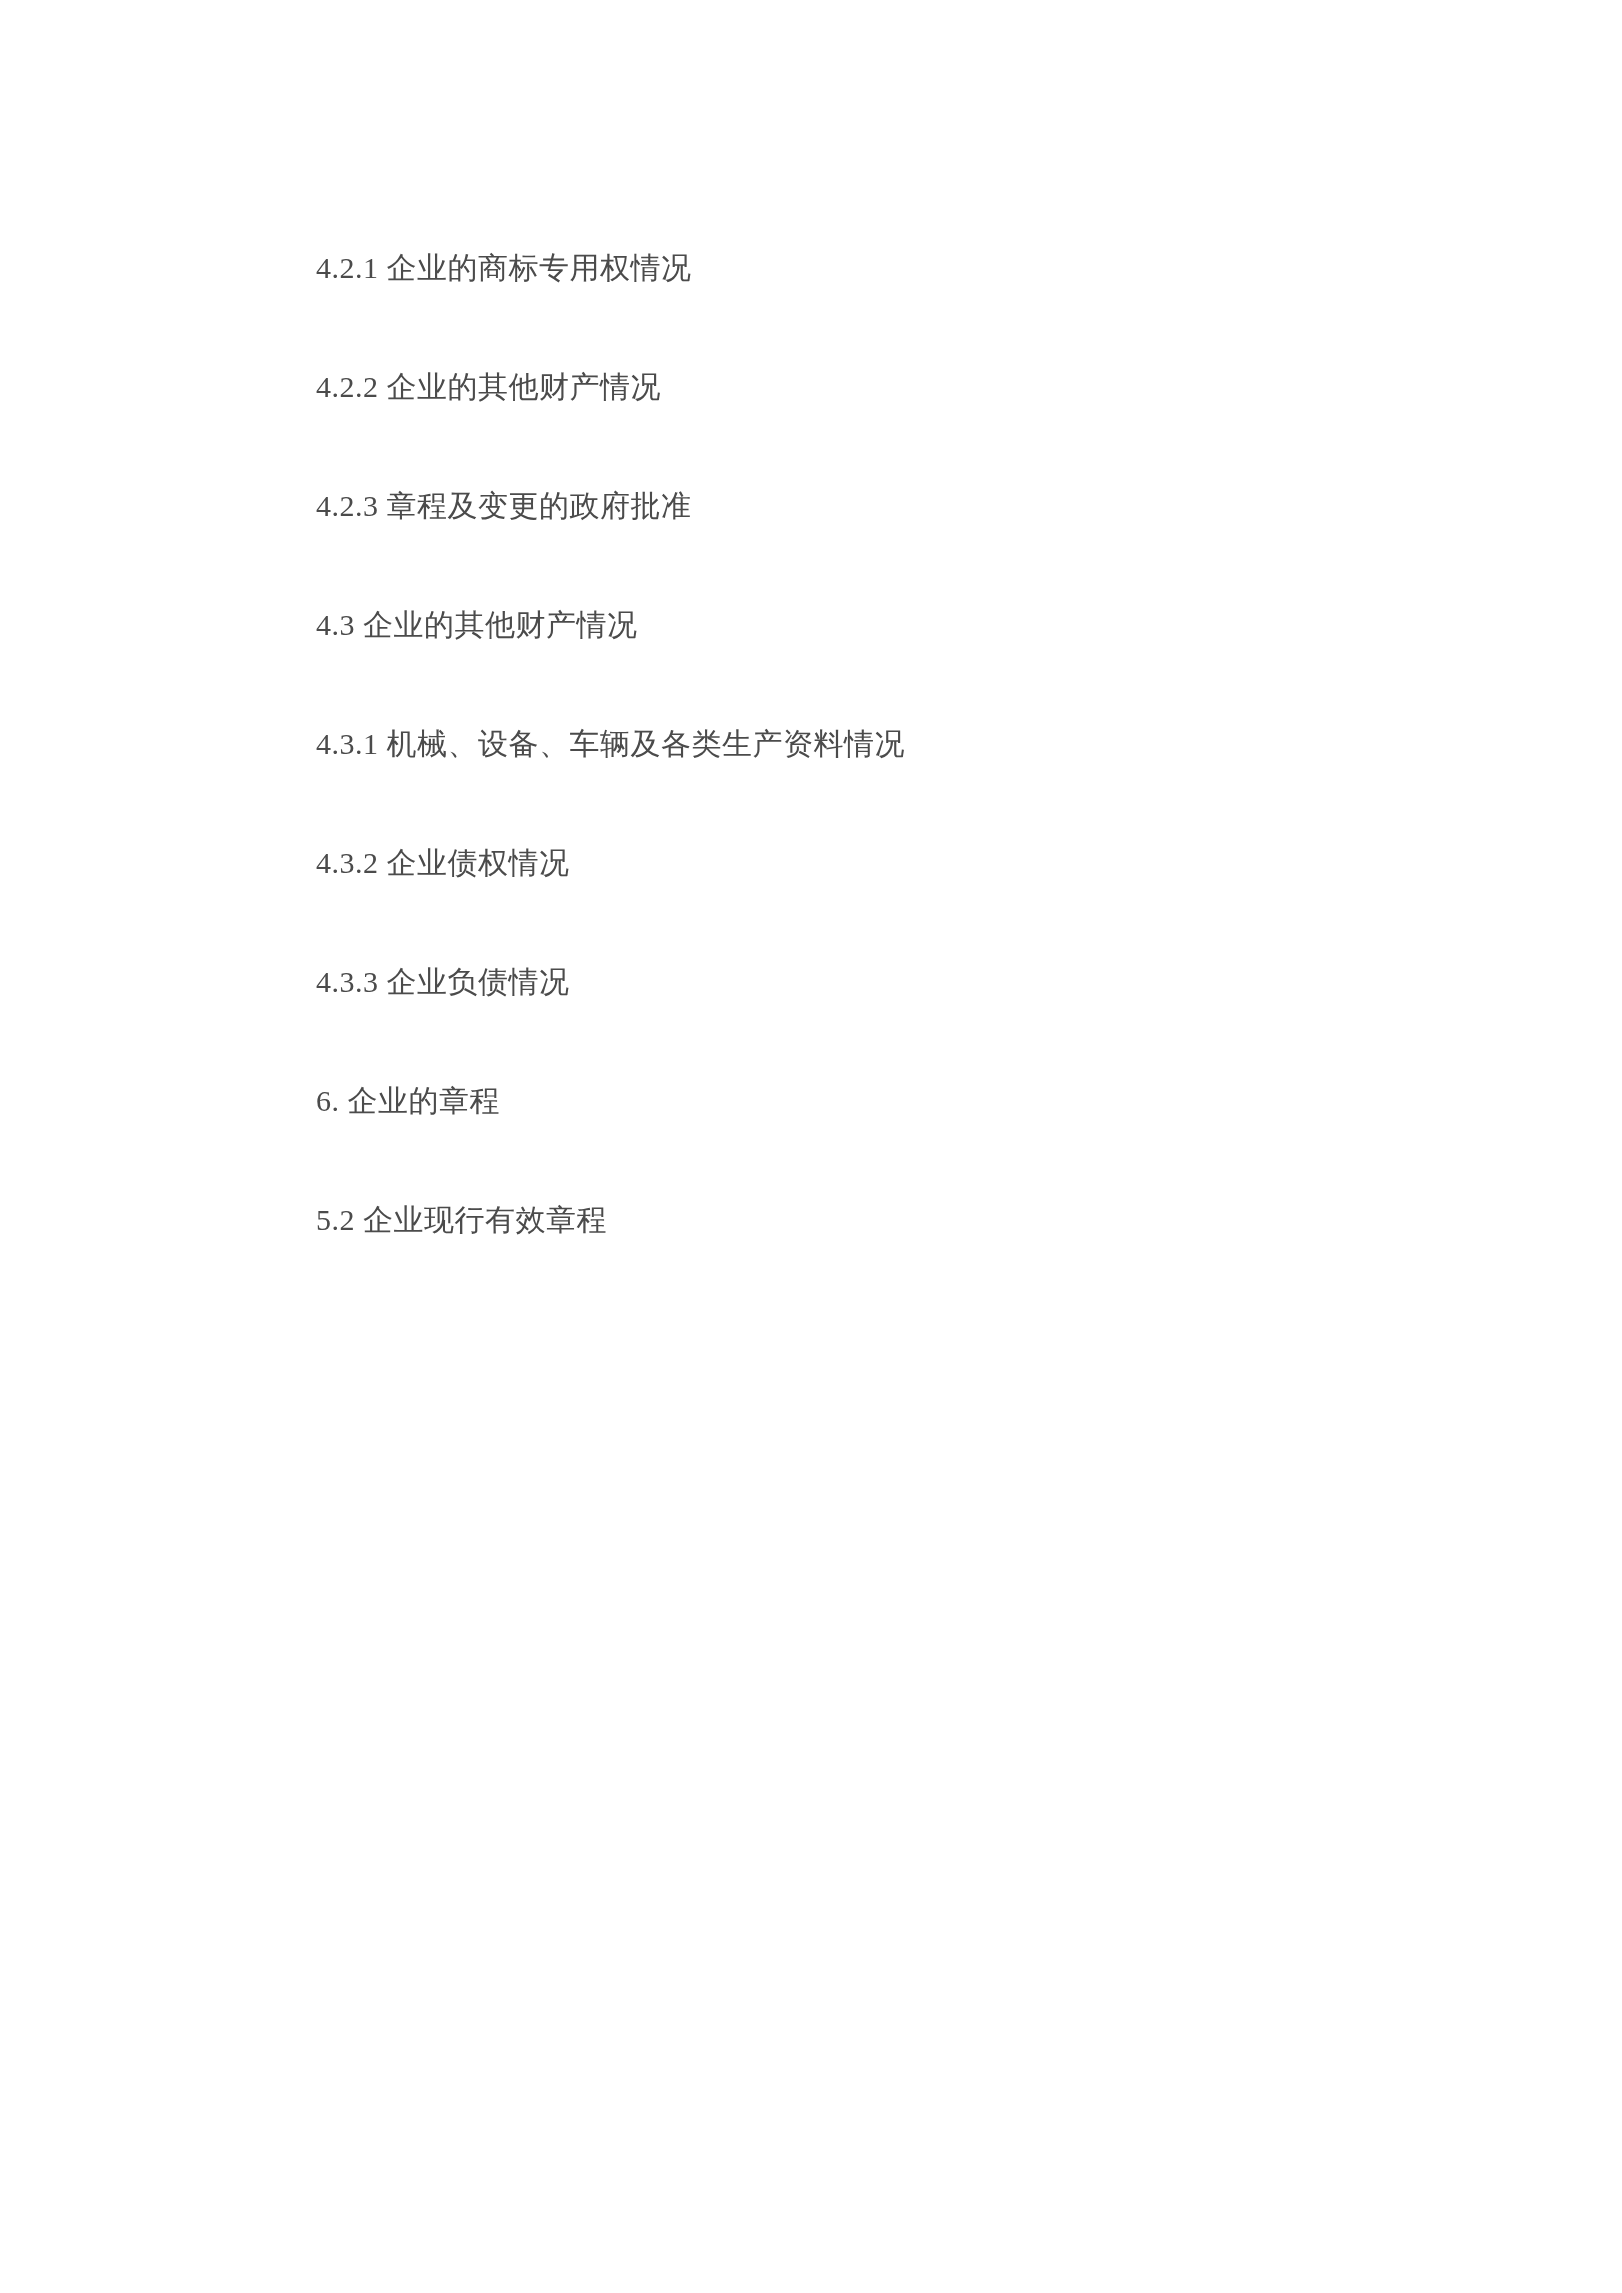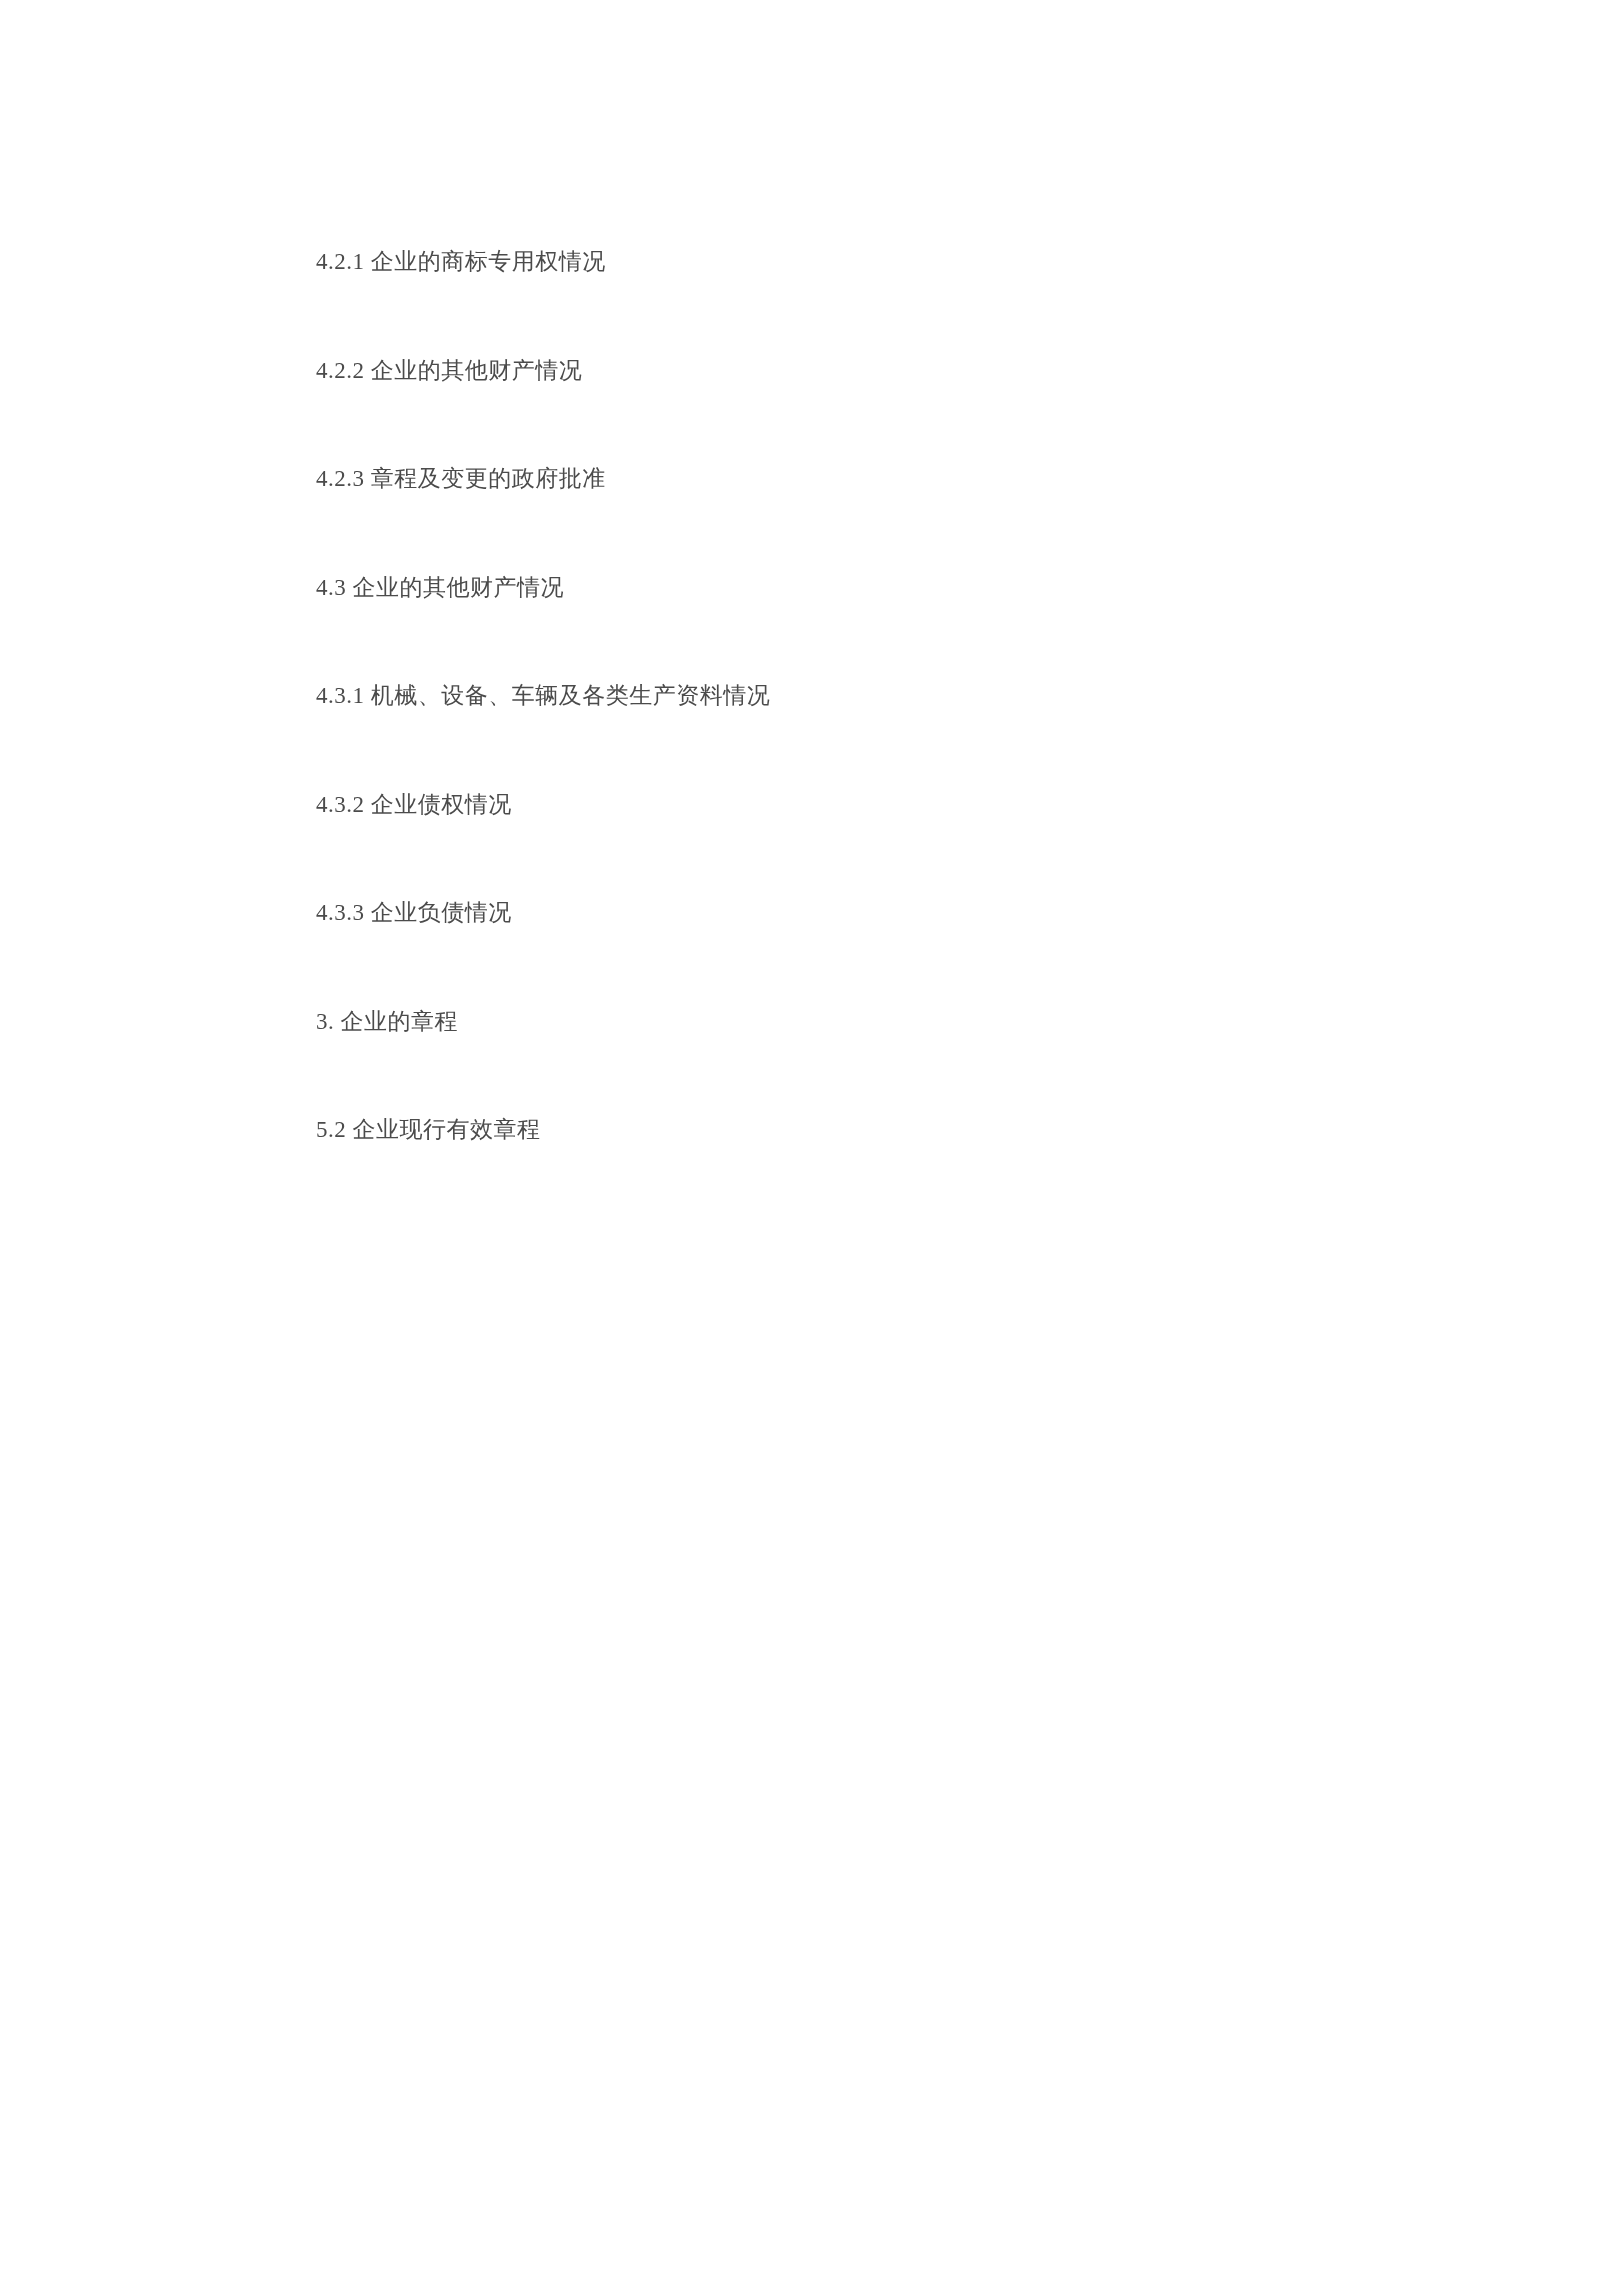--- a/index.html
+++ b/index.html
@@ -18,21 +18,21 @@
     width: 1623px;
     height: 2294px;
     background: #ffffff;
     box-sizing: border-box;
     padding: 245px 309px 0 316px;
   }
   .doc-body {
     display: block;
   }
   .line {
-    font-size: 23px;
+    font-size: 30px;
     line-height: 1.5;
     color: #4b4b4b;
     letter-spacing: 0.5px;
     margin: 0 0 74px 0;
     white-space: pre;
     font-weight: 400;
   }
 </style>
 </head>
 <body>
@@ -40,18 +40,18 @@
 <div class="page">
   <div class="doc-body">
 
     <p class="line">4.2.1 企业的商标专用权情况</p>
     <p class="line">4.2.2 企业的其他财产情况</p>
     <p class="line">4.2.3 章程及变更的政府批准</p>
     <p class="line">4.3 企业的其他财产情况</p>
     <p class="line">4.3.1 机械、设备、车辆及各类生产资料情况</p>
     <p class="line">4.3.2 企业债权情况</p>
     <p class="line">4.3.3 企业负债情况</p>
-    <p class="line">3. 企业的章程</p>
+    <p class="line">6. 企业的章程</p>
     <p class="line">5.2 企业现行有效章程</p>
 
   </div>
 </div>
 
 
 </body></html>

